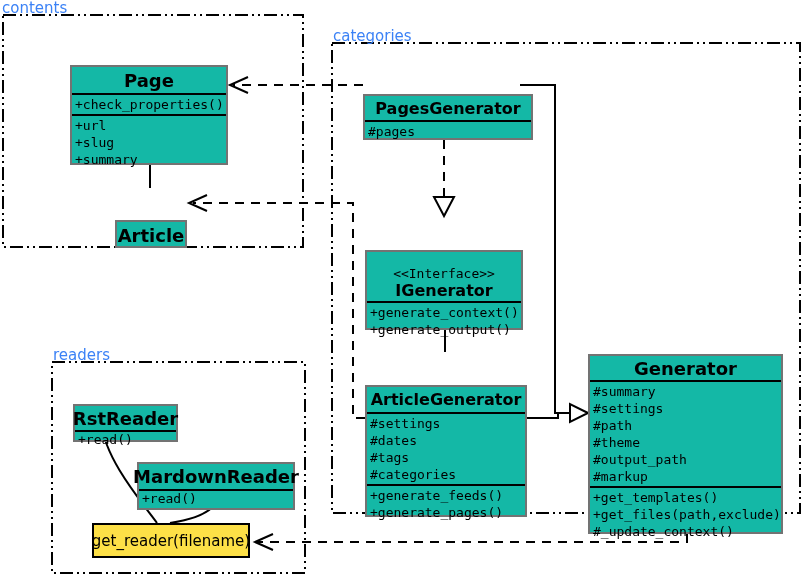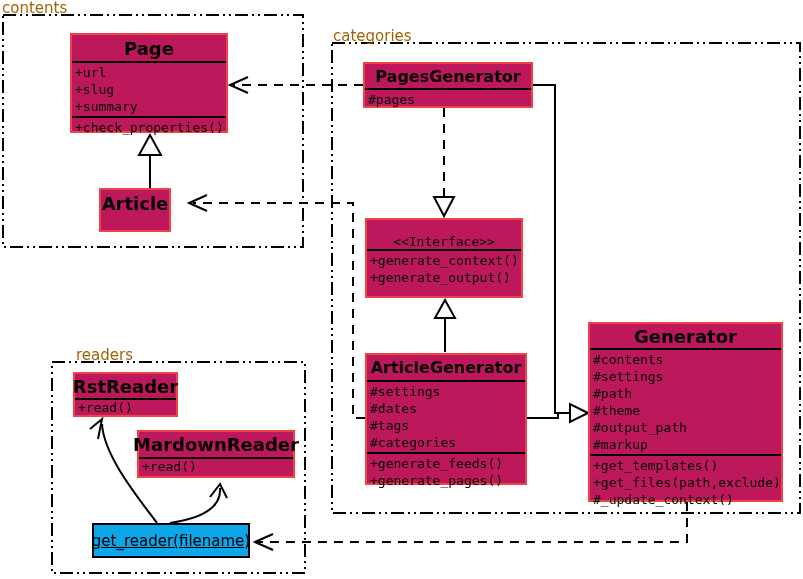--- a/index.html
+++ b/index.html
@@ -1,34 +1,34 @@
 <!DOCTYPE html>
 <html><head>
 <meta charset="utf-8">
 <style>
   html,body{margin:0;padding:0;background:#fff;}
   #stage{position:relative;width:803px;height:579px;background:#ffffff;
          font-family:"DejaVu Sans",sans-serif;color:#000;overflow:hidden;}
   #edges{position:absolute;left:0;top:0;width:803px;height:579px;}
-  .pkg-label{position:absolute;font:15px "DejaVu Sans",sans-serif;color:#a16207;
+  .pkg-label{position:absolute;font:15px "DejaVu Sans",sans-serif;color:#3b82f6;
              line-height:16px;white-space:nowrap;}
-  .uml-box{position:absolute;border:2px solid #ef4444;background:#be185d;
-           box-sizing:border-box;}
+  .uml-box{position:absolute;border:2px solid #737373;background:#14b8a6;
+           box-sizing:border-box;margin-top:32px;}
   .uml-title{font:bold 16px "DejaVu Sans",sans-serif;text-align:center;
              white-space:nowrap;overflow:visible;}
   .uml-title.big{font-size:18px;}
   .stereotype{font:13px "DejaVu Sans Mono",monospace;text-align:center;
               white-space:nowrap;padding-top:14px;}
   .uml-sec{border-top:2px solid #000;padding:1px 2px 1px 3px;}
   .mono-line{font:13px "DejaVu Sans Mono",monospace;line-height:17px;
              white-space:nowrap;}
-  .plain-box{position:absolute;border:2px solid #000;background:#0ea5e9;
+  .plain-box{position:absolute;border:2px solid #000;background:#fde047;
              box-sizing:border-box;display:flex;align-items:center;
              justify-content:center;font:15px "DejaVu Sans",sans-serif;
-             white-space:nowrap;text-decoration:underline;}
+             white-space:nowrap;}
   .tc{display:flex;align-items:center;justify-content:center;}
 </style>
 </head>
 <body>
 
 <div id="stage">
 
   <svg id="edges" viewBox="0 0 803 579" xmlns="http://www.w3.org/2000/svg">
 
     <g>
@@ -83,48 +83,49 @@
     </g>
 
     <g>
       <path d="M170 523 C190 520 222 512 220 488" fill="none" stroke="#000" stroke-width="2"></path>
       <polyline points="210,497 220,484 227,498" fill="none" stroke="#000" stroke-width="2"></polyline>
     </g>
   </svg>
 
   <div class="pkg-label" style="left:2px;top:0px;">contents</div>
   <div class="pkg-label" style="left:333px;top:28px;">categories</div>
-  <div class="pkg-label" style="left:53px;top:347px;margin-left:23px;">readers</div>
+  <div class="pkg-label" style="left:53px;top:347px;">readers</div>
 
   <div class="uml-box" style="left:70px;top:33px;width:158px;height:100px;">
     <div class="uml-title big tc" style="height:26px;">Page</div>
+    <div class="uml-sec">
+      <div class="mono-line">+check_properties()</div>
+    </div>
     <div class="uml-sec">
       <div class="mono-line">+url</div>
       <div class="mono-line">+slug</div>
       <div class="mono-line">+summary</div>
     </div>
-    <div class="uml-sec">
-      <div class="mono-line">+check_properties()</div>
-    </div>
   </div>
 
-  <div class="uml-box" style="left:99px;top:188px;width:72px;height:44px;">
+  <div class="uml-box" style="left:115px;top:188px;width:72px;height:28px;">
     <div class="uml-title big tc" style="height:26px;">Article</div>
   </div>
 
   <div class="uml-box" style="left:363px;top:62px;width:170px;height:46px;">
     <div class="uml-title tc" style="height:24px;">PagesGenerator</div>
     <div class="uml-sec">
       <div class="mono-line">#pages</div>
     </div>
   </div>
 
   <div class="uml-box" style="left:365px;top:218px;width:158px;height:80px;">
     <div>
       <div class="stereotype">&lt;&lt;Interface&gt;&gt;</div>
+      <div class="uml-title" style="line-height:20px;">IGenerator</div>
     </div>
     <div class="uml-sec">
       <div class="mono-line">+generate_context()</div>
       <div class="mono-line">+generate_output()</div>
     </div>
   </div>
 
   <div class="uml-box" style="left:365px;top:353px;width:162px;height:132px;">
     <div class="uml-title tc" style="height:25px;">ArticleGenerator</div>
     <div class="uml-sec">
@@ -135,35 +136,35 @@
     </div>
     <div class="uml-sec">
       <div class="mono-line">+generate_feeds()</div>
       <div class="mono-line">+generate_pages()</div>
     </div>
   </div>
 
   <div class="uml-box" style="left:588px;top:322px;width:195px;height:180px;">
     <div class="uml-title big tc" style="height:24px;text-align:right;">Generator</div>
     <div class="uml-sec">
-      <div class="mono-line">#contents</div>
+      <div class="mono-line">#summary</div>
       <div class="mono-line">#settings</div>
       <div class="mono-line">#path</div>
       <div class="mono-line">#theme</div>
       <div class="mono-line">#output_path</div>
       <div class="mono-line">#markup</div>
     </div>
     <div class="uml-sec">
       <div class="mono-line">+get_templates()</div>
       <div class="mono-line">+get_files(path,exclude)</div>
       <div class="mono-line">#_update_context()</div>
     </div>
   </div>
 
-  <div class="uml-box" style="left:73px;top:372px;width:105px;height:45px;">
+  <div class="uml-box" style="left:73px;top:372px;width:105px;height:38px;">
     <div class="uml-title big tc" style="height:24px;">RstReader</div>
     <div class="uml-sec" style="padding-top:0;padding-bottom:0;">
       <div class="mono-line" style="line-height:15px;">+read()</div>
     </div>
   </div>
 
   <div class="uml-box" style="left:137px;top:430px;width:158px;height:48px;">
     <div class="uml-title big tc" style="height:25px;">MardownReader</div>
     <div class="uml-sec" style="padding-top:0;padding-bottom:0;">
       <div class="mono-line" style="line-height:16px;">+read()</div>

